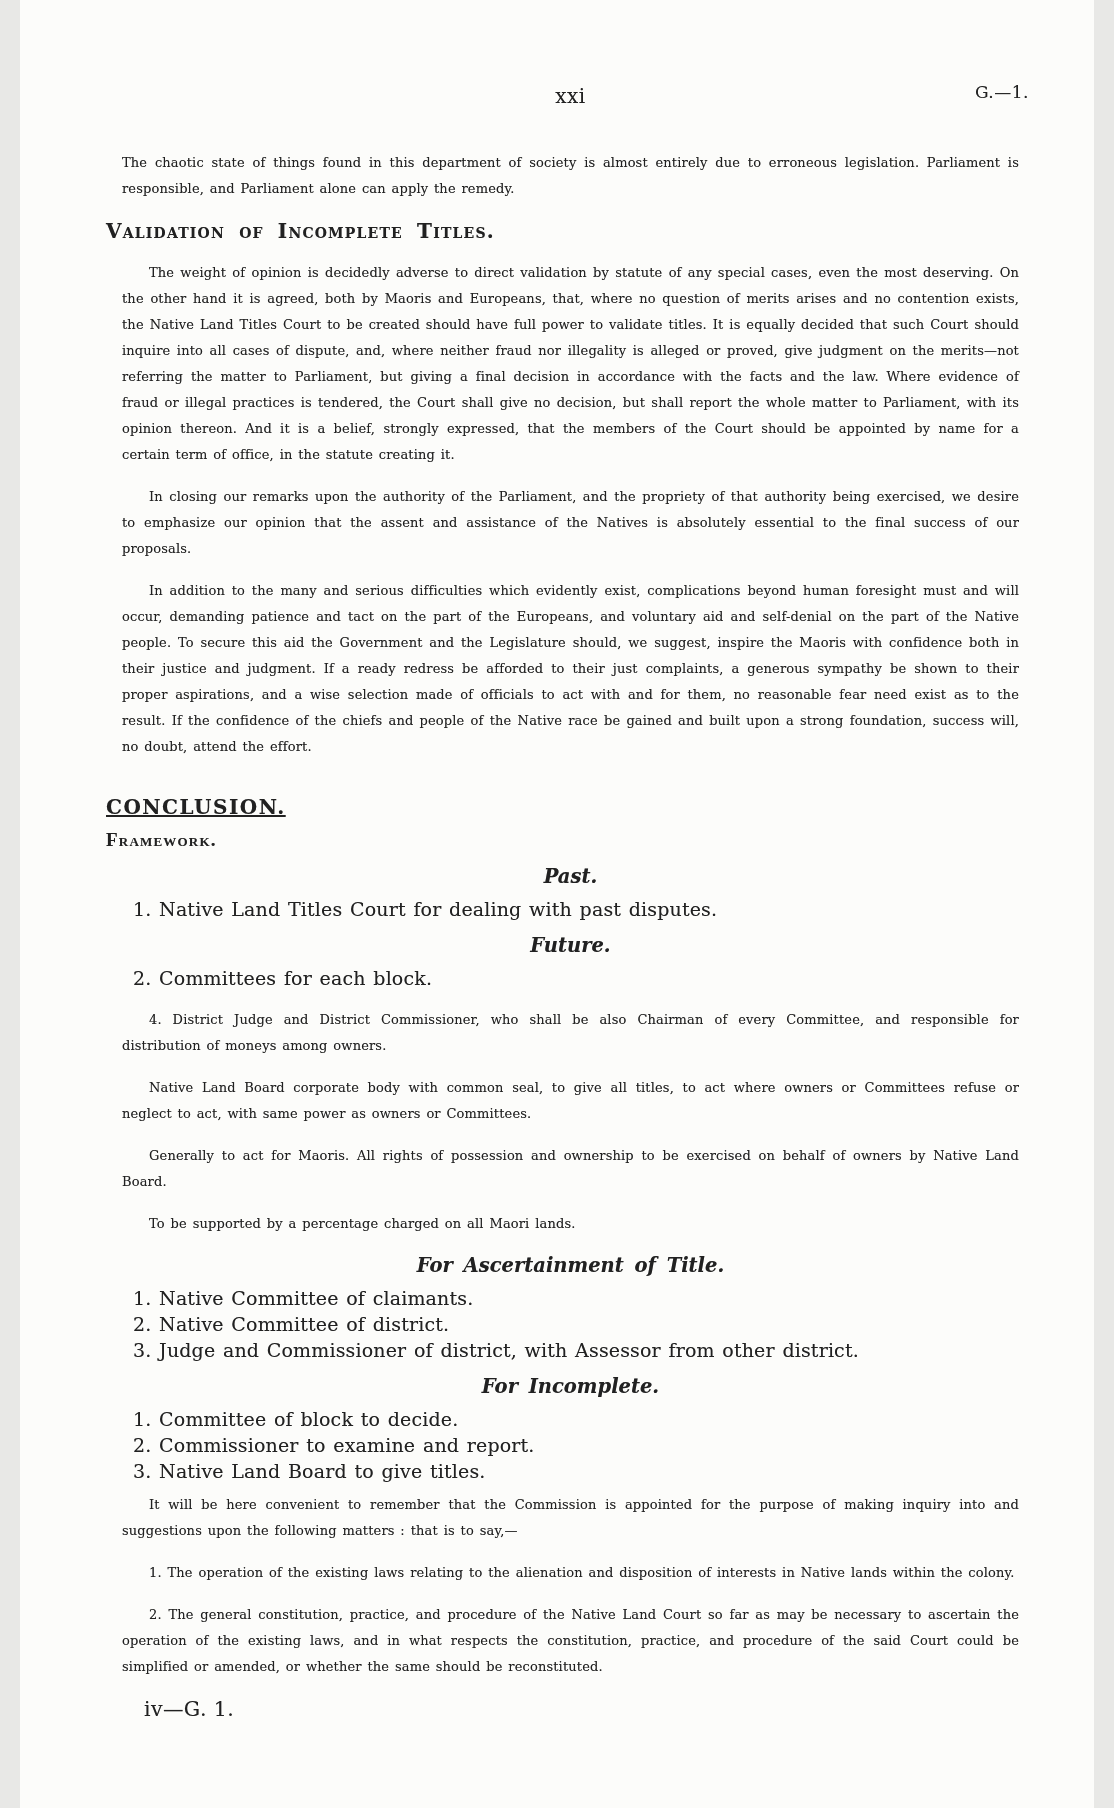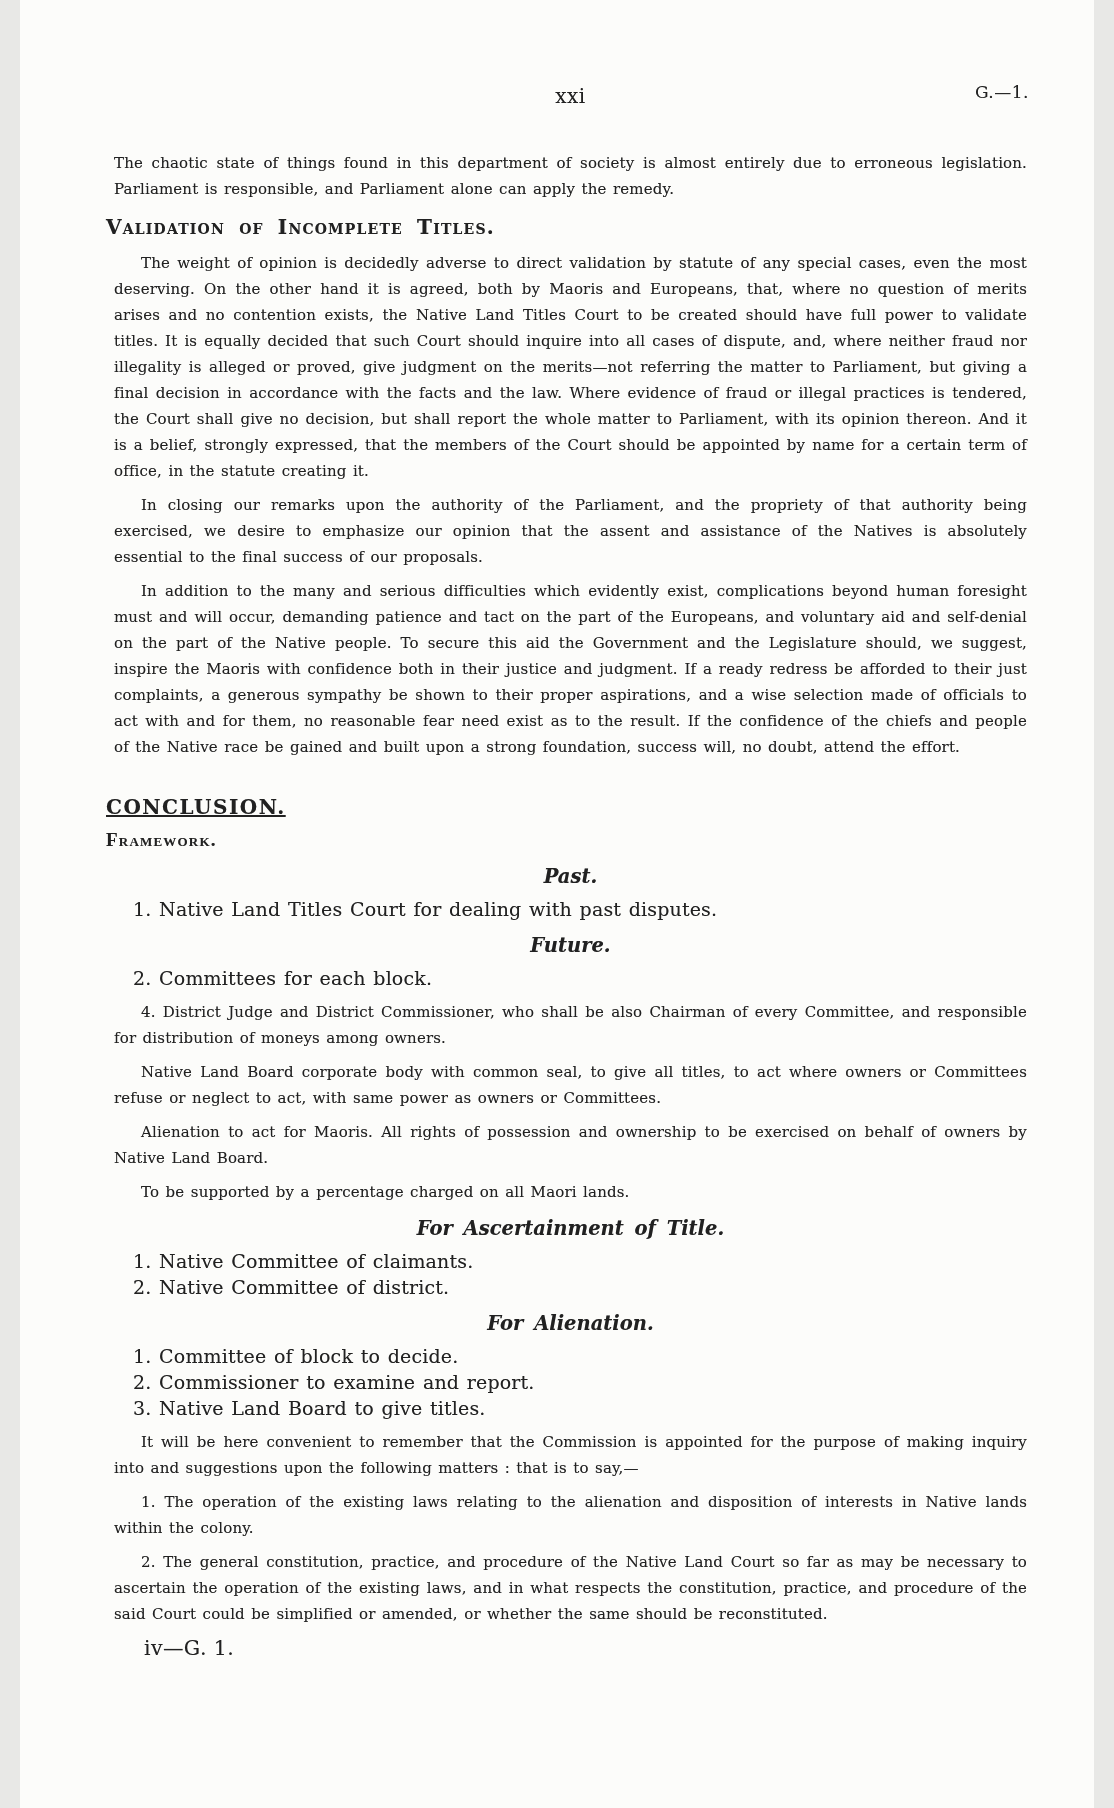--- a/index.html
+++ b/index.html
@@ -38,22 +38,22 @@
   .running-head .paper-ref {
     position: absolute;
     right: 6px;
     top: -2px;
     font-size: 17px;
     letter-spacing: 0.5px;
   }
 
   
   .p {
-    margin: 8px;
-    font-size: 15px;
+    margin: 16px;
+    font-size: 13px;
     line-height: 26px;
     text-align: justify;
     word-spacing: 1.5px;
     letter-spacing: 0.15px;
   }
   .ind { text-indent: 27px; }
   .intro { margin-top: 40px; }
   .item {
     margin: 0;
     font-size: 19px;
@@ -130,28 +130,29 @@
     <h2 class="h-caps">CONCLUSION.</h2>
     <h3 class="h-sub-sc">Framework.</h3>
 
     <h4 class="h-it">Past.</h4>
     <p class="item">1. Native Land Titles Court for dealing with past disputes.</p>
 
     <h4 class="h-it">Future.</h4>
     <p class="item">2. Committees for each block.</p>
     <p class="p ind">4. District Judge and District Commissioner, who shall be also Chairman of every Committee, and responsible for distribution of moneys among owners.</p>
     <p class="p ind">Native Land Board corporate body with common seal, to give all titles, to act where owners or Committees refuse or neglect to act, with same power as owners or Committees.</p>
-    <p class="p ind">Alienation to act for Maoris.  All rights of possession and ownership to be exercised on behalf of owners by Native Land Board.</p>
+    <p class="p ind">Generally to act for Maoris.  All rights of possession and ownership to be exercised on behalf of owners by Native Land Board.</p>
     <p class="p ind">To be supported by a percentage charged on all Maori lands.</p>
 
     <h4 class="h-it">For Ascertainment of Title.</h4>
     <p class="item">1. Native Committee of claimants.</p>
     <p class="item">2. Native Committee of district.</p>
+    <p class="item">3. Judge and Commissioner of district, with Assessor from other district.</p>
 
-    <h4 class="h-it">For Alienation.</h4>
+    <h4 class="h-it">For Incomplete.</h4>
     <p class="item">1. Committee of block to decide.</p>
     <p class="item">2. Commissioner to examine and report.</p>
     <p class="item">3. Native Land Board to give titles.</p>
 
     <p class="p ind gap-top">It will be here convenient to remember that the Commission is appointed for the purpose of making inquiry into and suggestions upon the following matters : that is to say,—</p>
     <p class="p ind">1. The operation of the existing laws relating to the alienation and disposition of interests in Native lands within the colony.</p>
     <p class="p ind">2. The general constitution, practice, and procedure of the Native Land Court so far as may be necessary to ascertain the operation of the existing laws, and in what respects the constitution, practice, and procedure of the said Court could be simplified or amended, or whether the same should be reconstituted.</p>
 
     <p class="footer-sig">iv—G. 1.</p>
 

